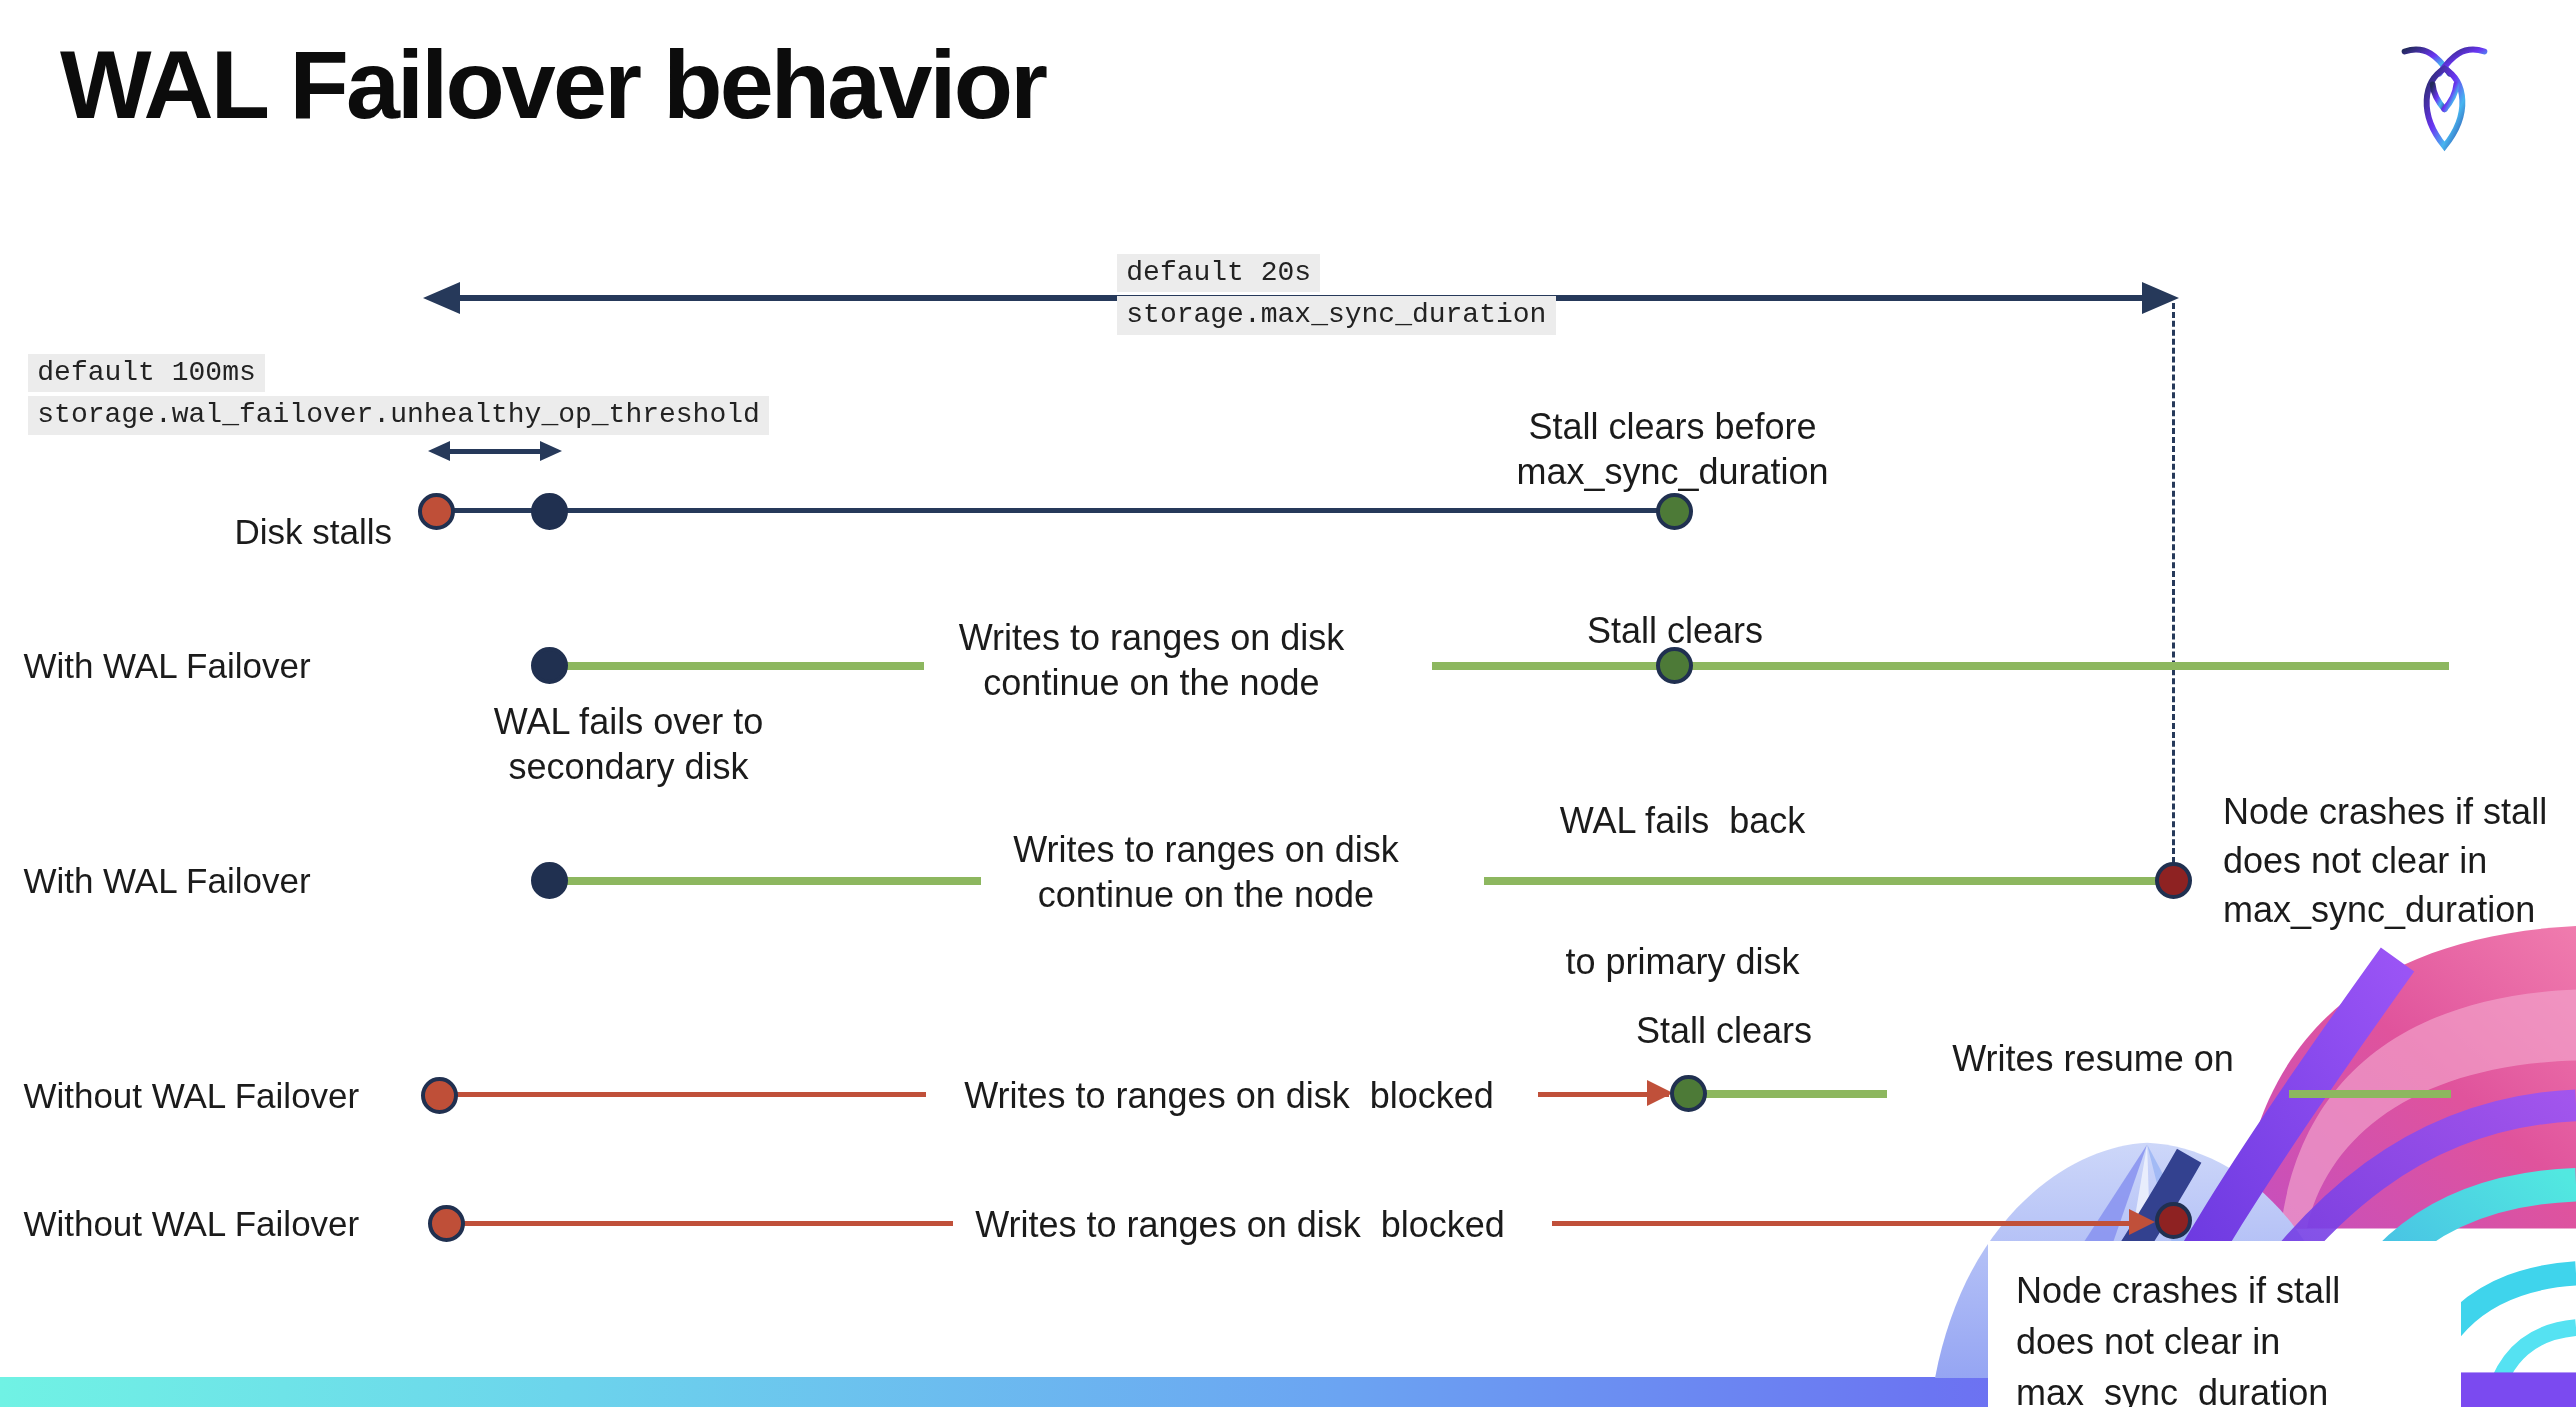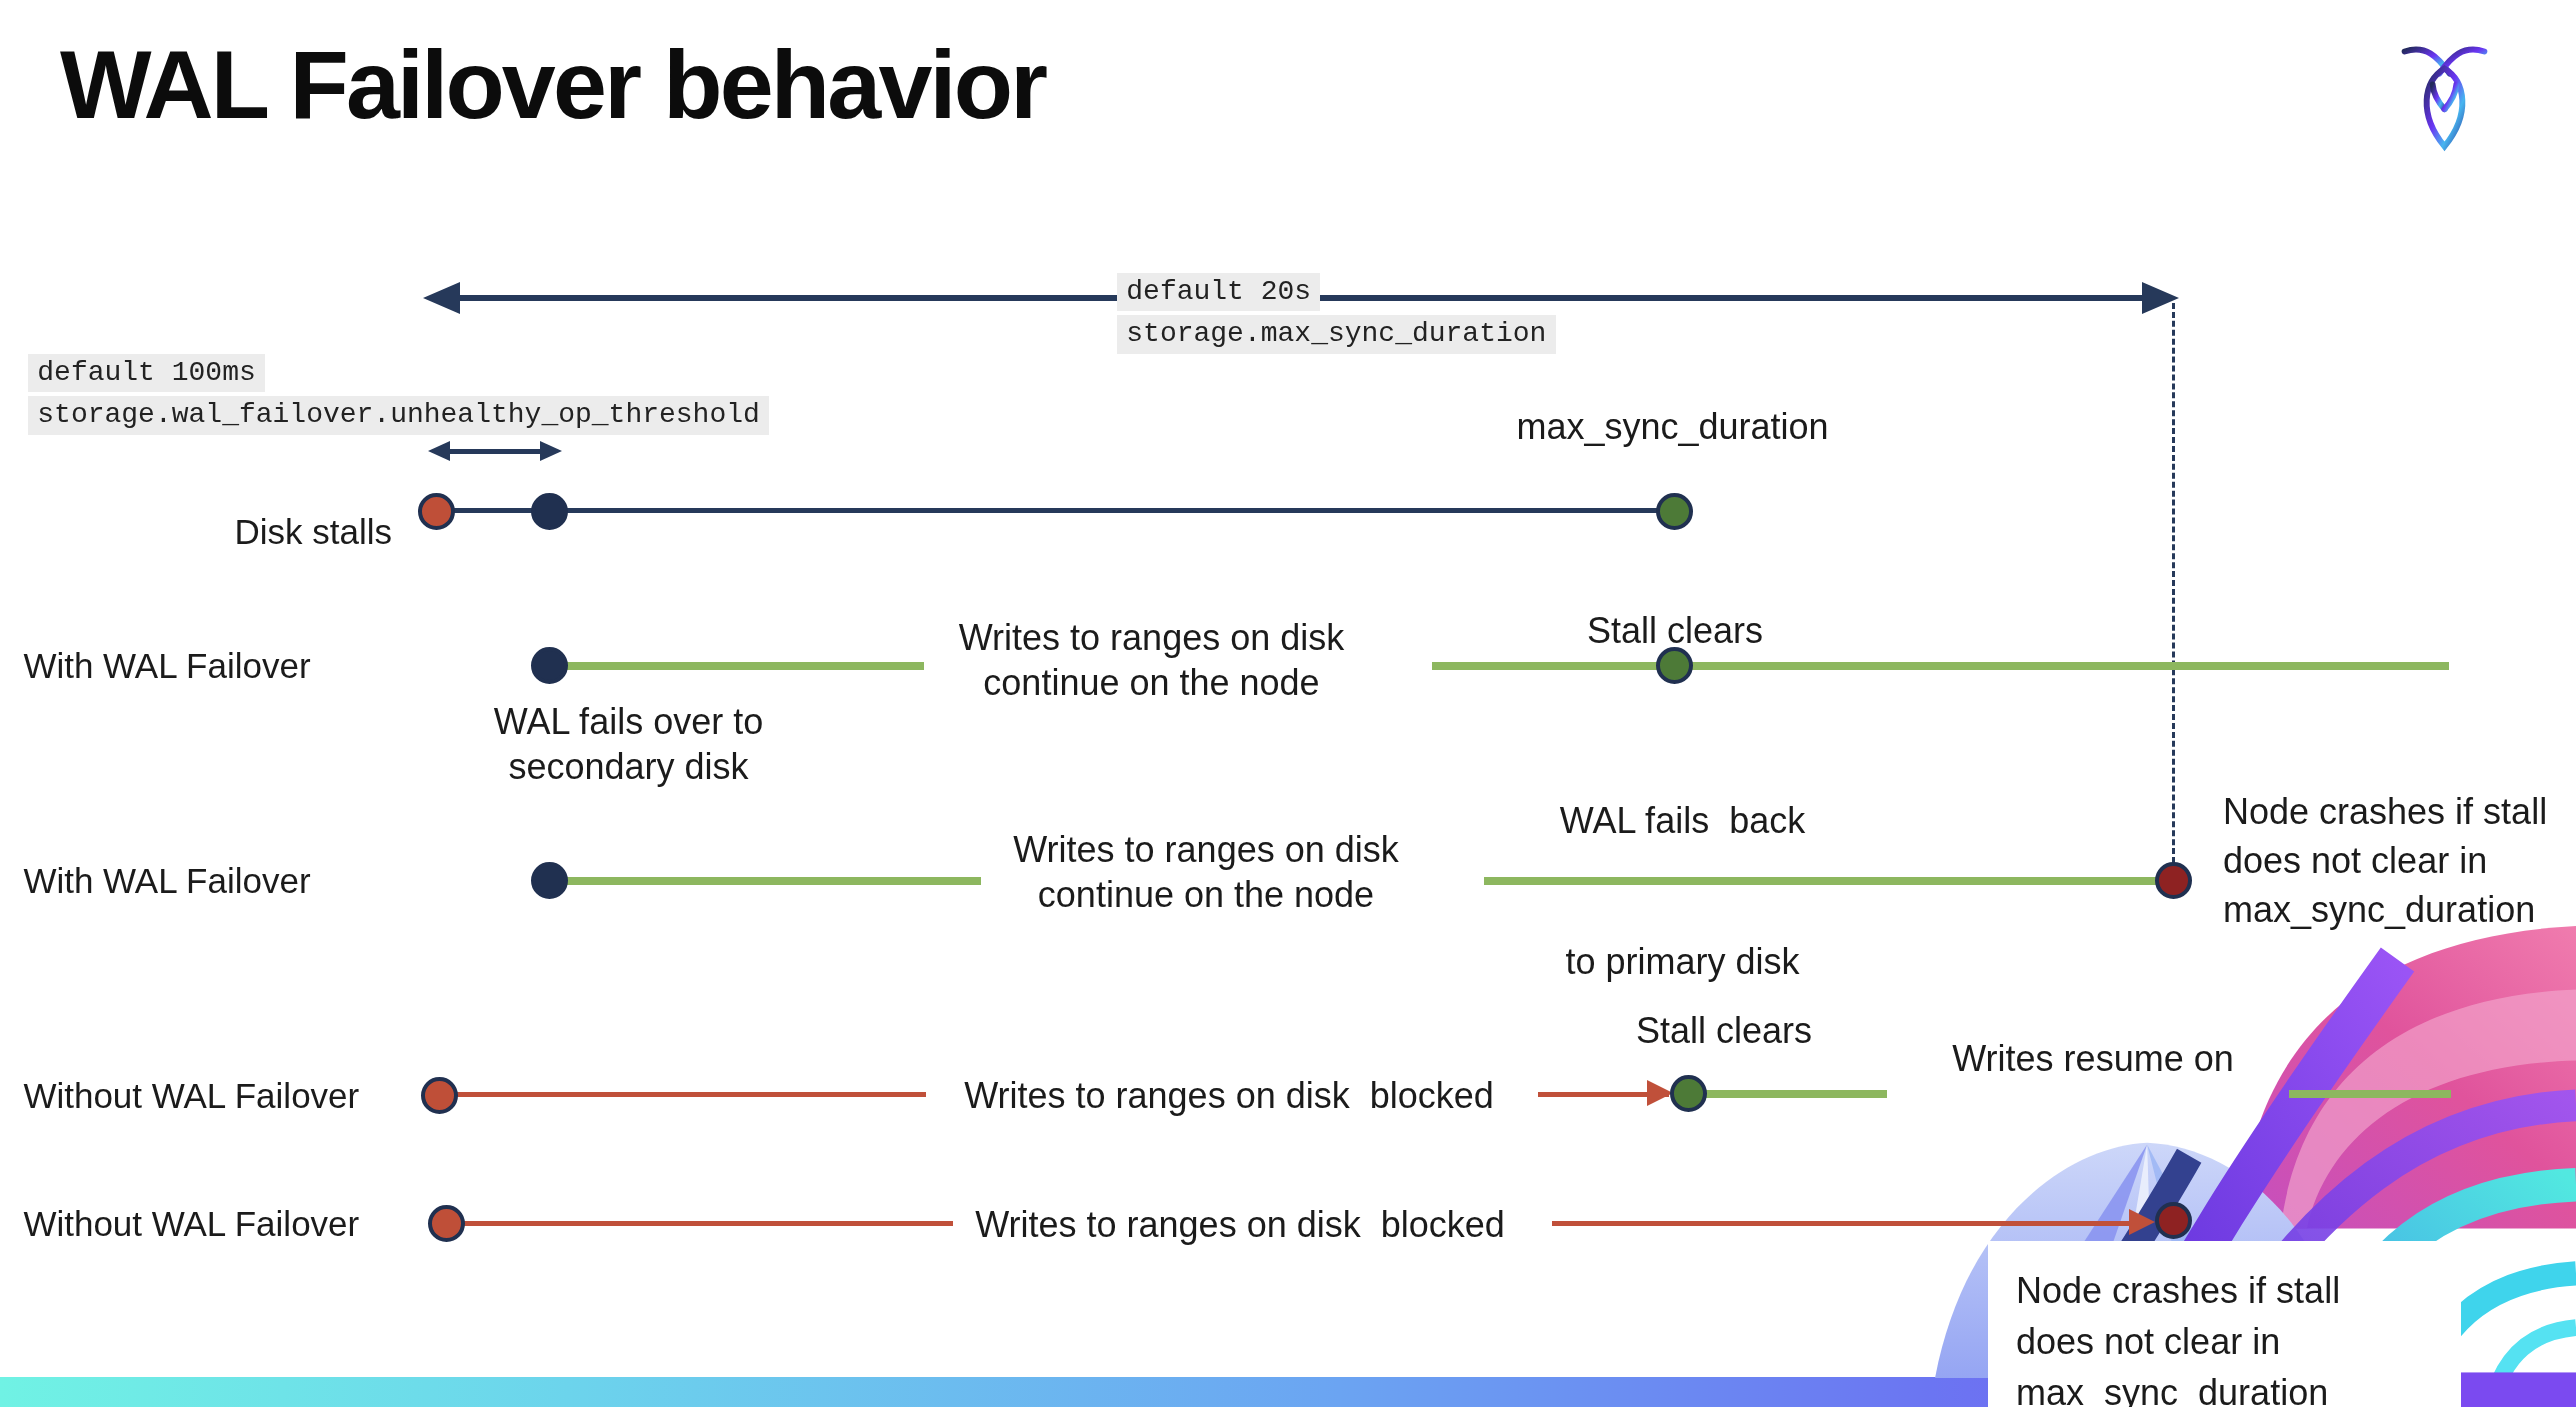--- a/index.html
+++ b/index.html
@@ -76,40 +76,41 @@
     <path d="M 50 78 C 59 68, 63 60, 64 49"></path>
   </g>
 </svg>
 
 <div class="seg navy abs" style="left:460px;top:295px;width:1684px;"></div>
 <div class="ah left-big" style="left:423px;top:282px;"></div>
 <div class="ah right-big" style="left:2142px;top:282px;"></div>
 
 <div class="dash" style="left:2172px;top:303px;height:560px;"></div>
 
-<div class="abs callout" style="left:1117px;top:254px;margin-top:19px;">
+<div class="abs callout" style="left:1117px;top:254px;">
   <span>default 20s</span>
   <span>storage.max_sync_duration</span>
 </div>
 
 <div class="abs callout" style="left:28px;top:354px;">
   <span>default 100ms</span>
   <span>storage.wal_failover.unhealthy_op_threshold</span>
 </div>
 
 <div class="seg navy abs" style="left:449px;top:449px;width:93px;height:4.7px;"></div>
 <div class="ah left-sm" style="left:428px;top:441px;"></div>
 <div class="ah right-sm" style="left:540px;top:441px;"></div>
 
 <div class="t rowlabel right" style="left:112px;top:489px;width:280px;margin-top:20px;">Disk stalls</div>
 <div class="seg navy" style="left:436px;top:508px;width:1238px;height:4.7px;"></div>
 <div class="dot red" style="left:418px;top:493px;"></div>
 <div class="dot navy" style="left:531px;top:493px;"></div>
 <div class="dot green" style="left:1656px;top:493px;"></div>
 <div class="t center" style="left:1453px;top:404px;width:439px;">
+  <div>Stall clears before</div>
   <div>max_sync_duration</div>
 </div>
 
 <div class="t rowlabel" style="left:23.4px;top:643px;width:393px;">With WAL Failover</div>
 <div class="seg green" style="left:559px;top:662px;width:365px;"></div>
 <div class="seg green" style="left:1432px;top:662px;width:1017px;"></div>
 <div class="dot navy" style="left:531px;top:647px;"></div>
 <div class="dot green" style="left:1656px;top:647px;"></div>
 <div class="t center" style="left:472px;top:699px;width:313px;">
   <div>WAL fails over to</div>

